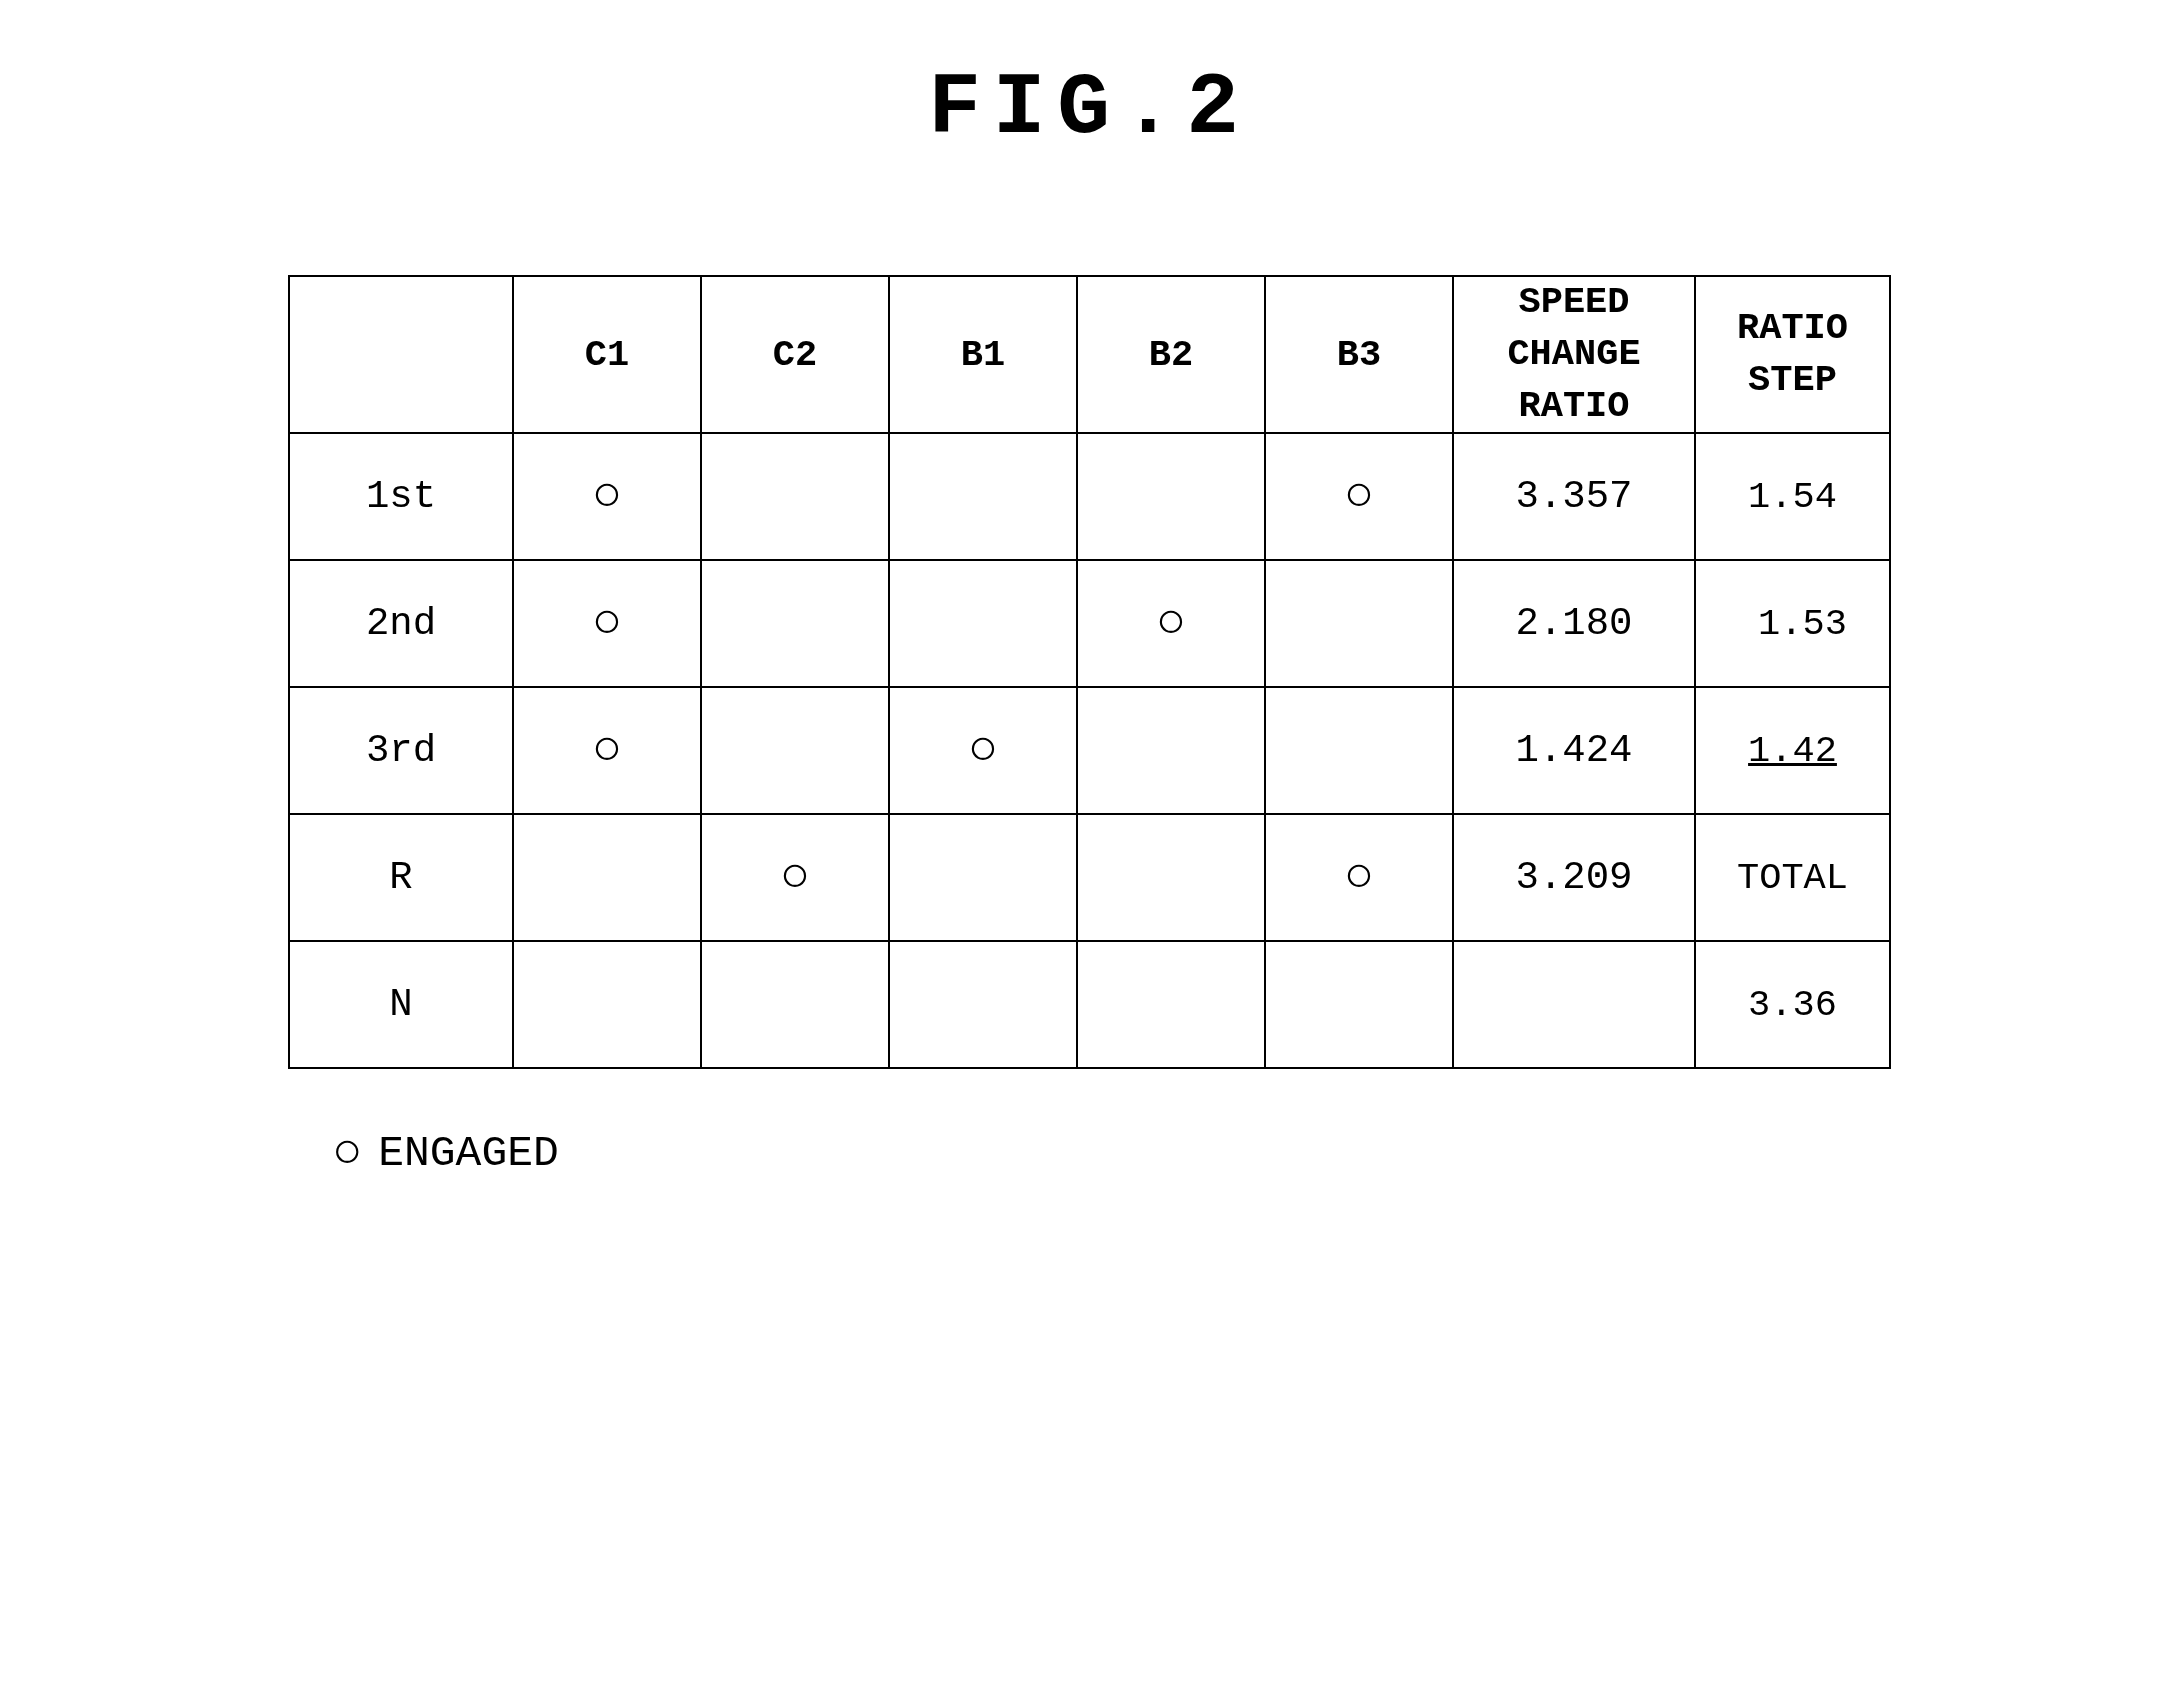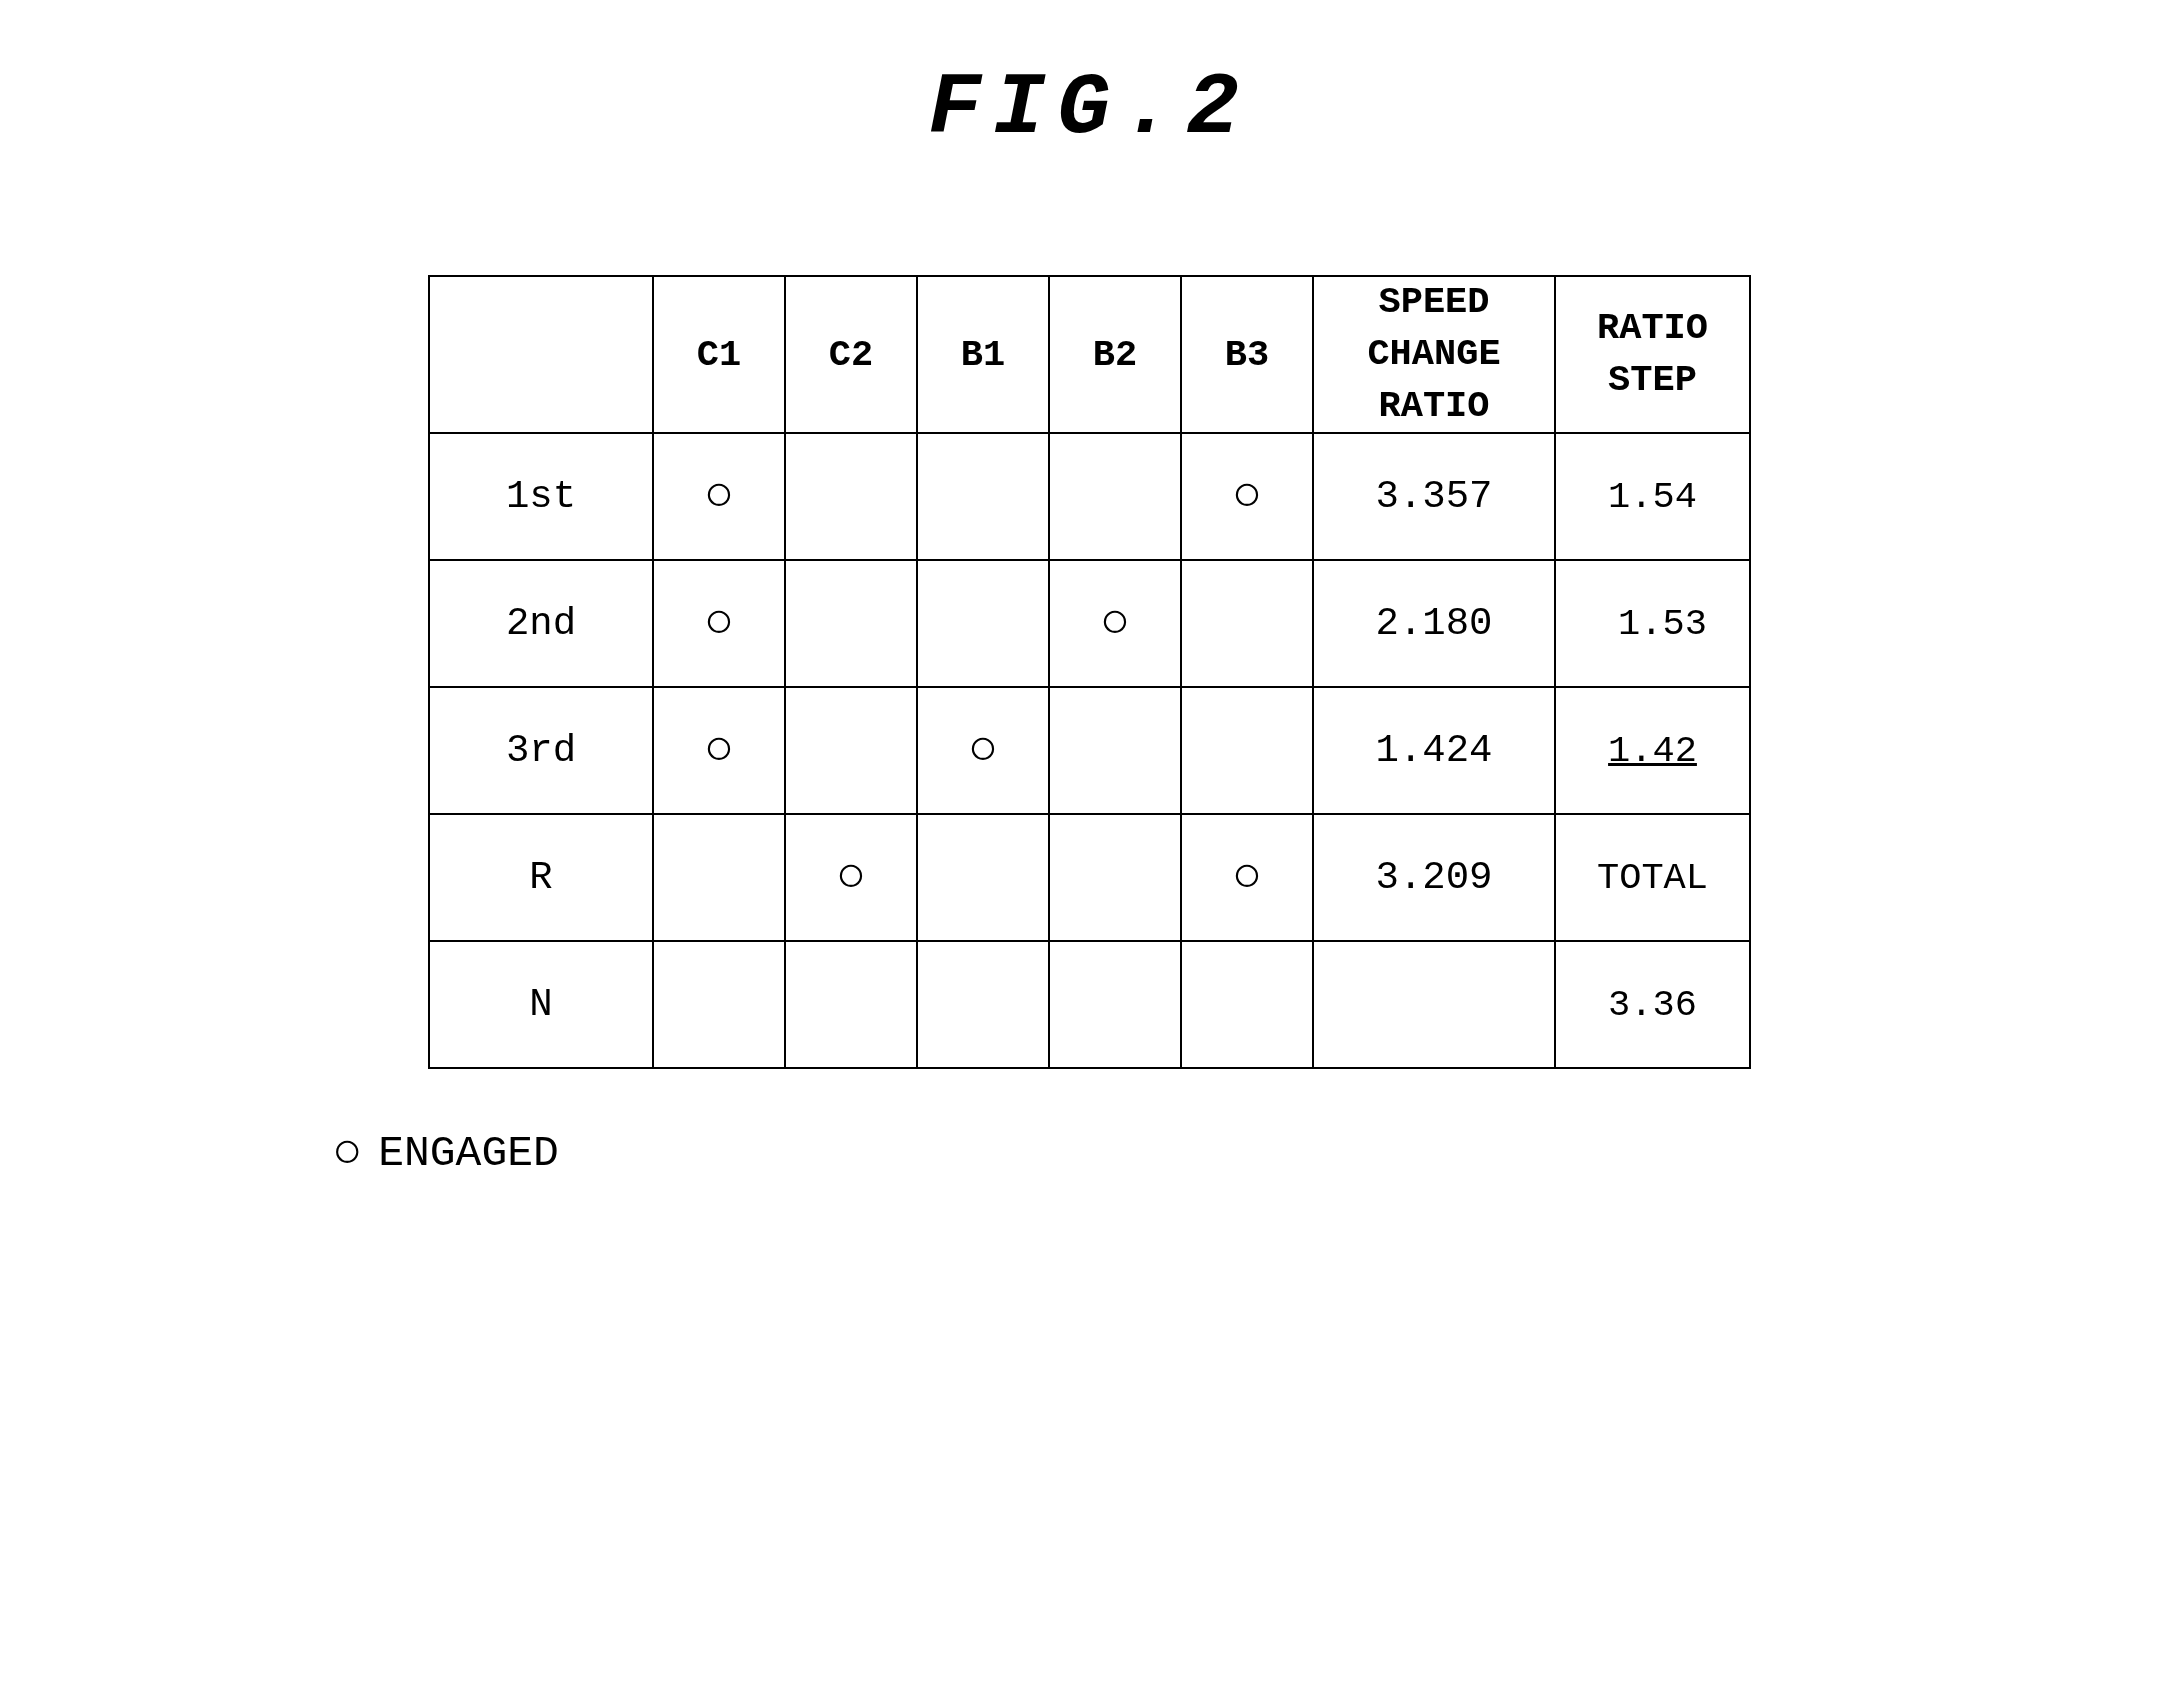--- a/index.html
+++ b/index.html
@@ -18,21 +18,20 @@
       align-items: center;
       padding-top: 59px;
     }
 
     .page-title {
       font-size: 88px;
       font-weight: bold;
       letter-spacing: 11.7px;
       margin-bottom: 117px;
       font-family: 'Courier New', Courier, monospace;
-      font-style: italic;
     }
 
     .table-container {
       margin-bottom: 59px;
     }
 
     table {
       border-collapse: collapse;
       border: 2.9px solid #000;
     }
@@ -45,21 +44,21 @@
       font-family: 'Courier New', Courier, monospace;
       font-weight: normal;
     }
 
     .col-label {
       width: 224px;
       height: 127px;
     }
 
     .col-c1, .col-c2, .col-b1, .col-b2, .col-b3 {
-      width: 132px;
+      width: 188px;
       height: 127px;
     }
 
     .col-speed-change {
       width: 242px;
       height: 127px;
       line-height: 1.3;
       text-align: center;
     }
 

